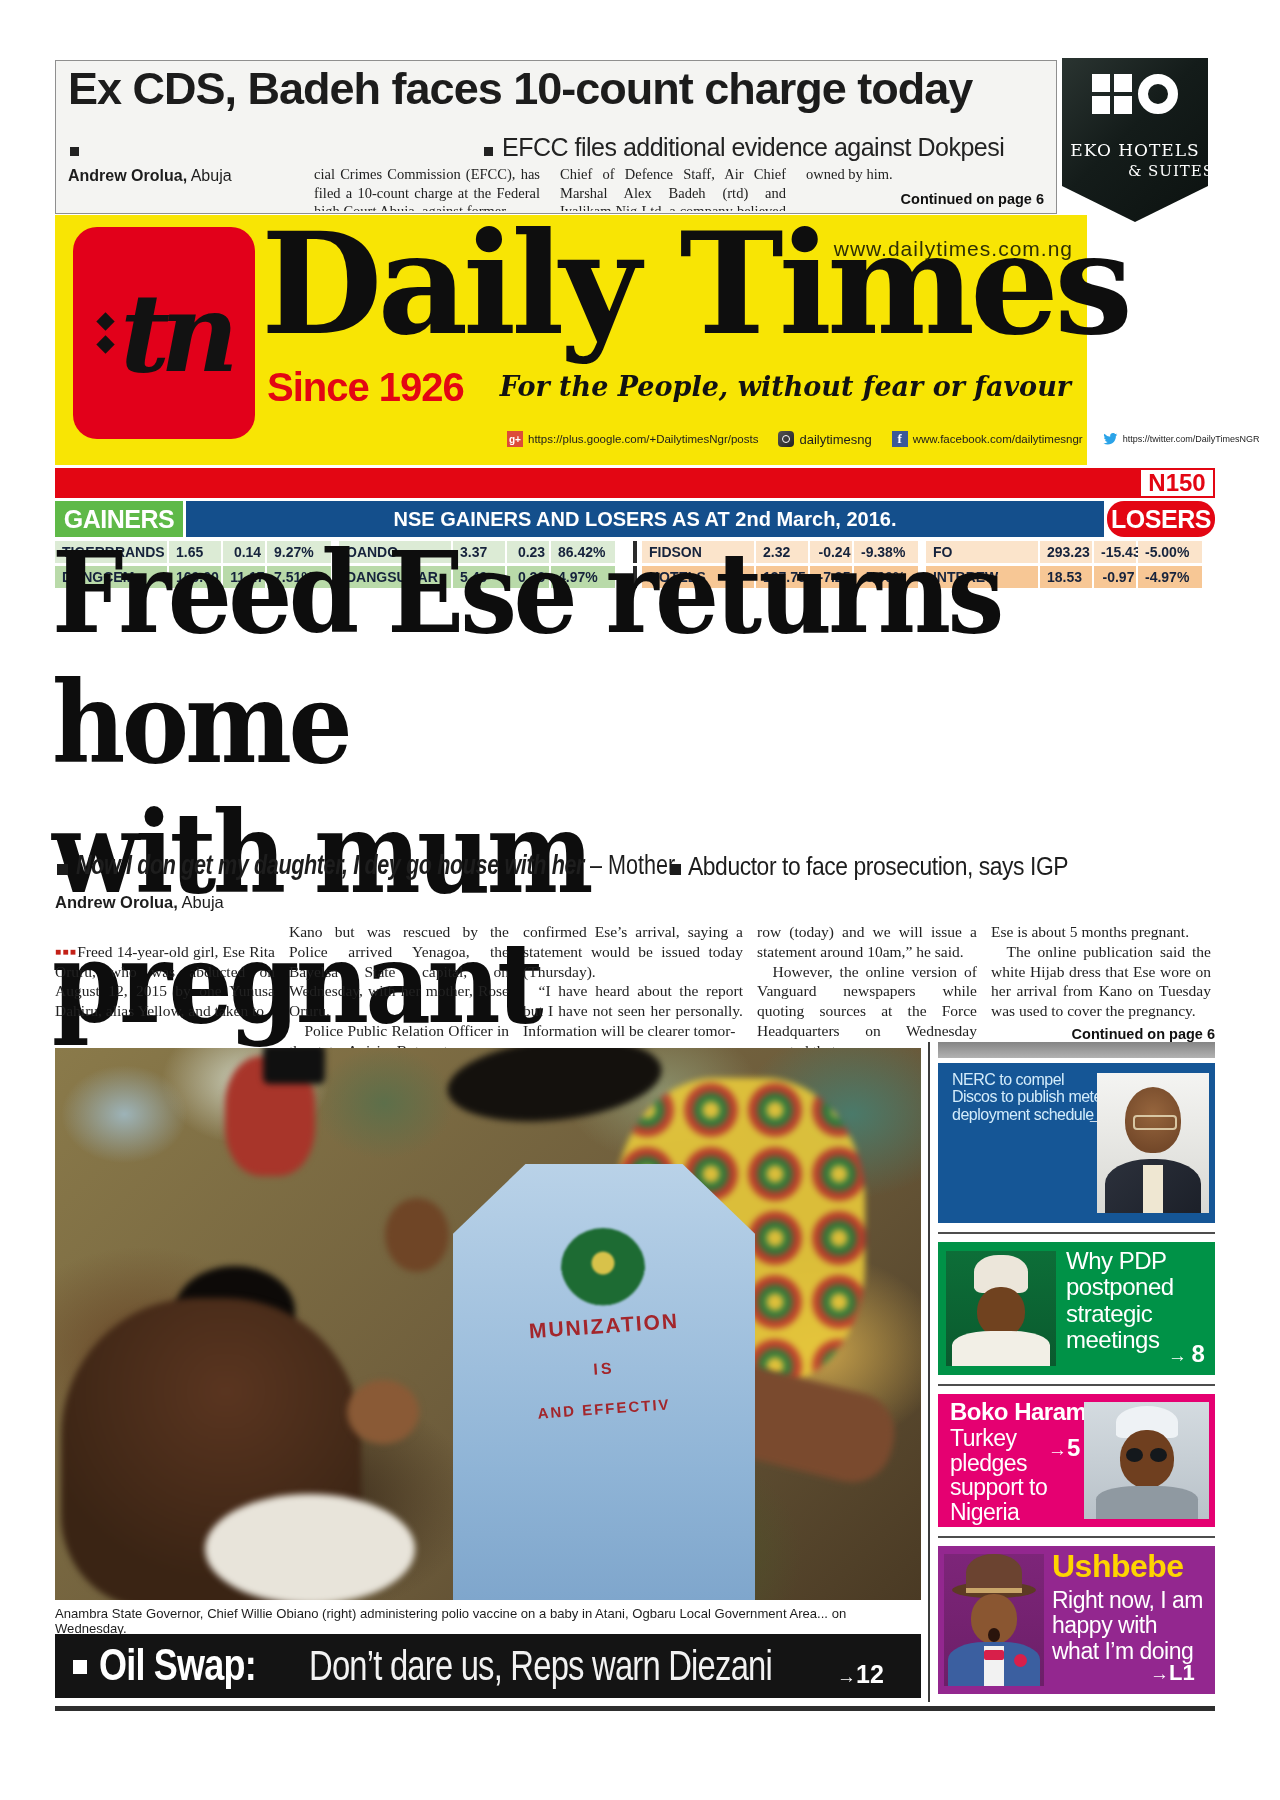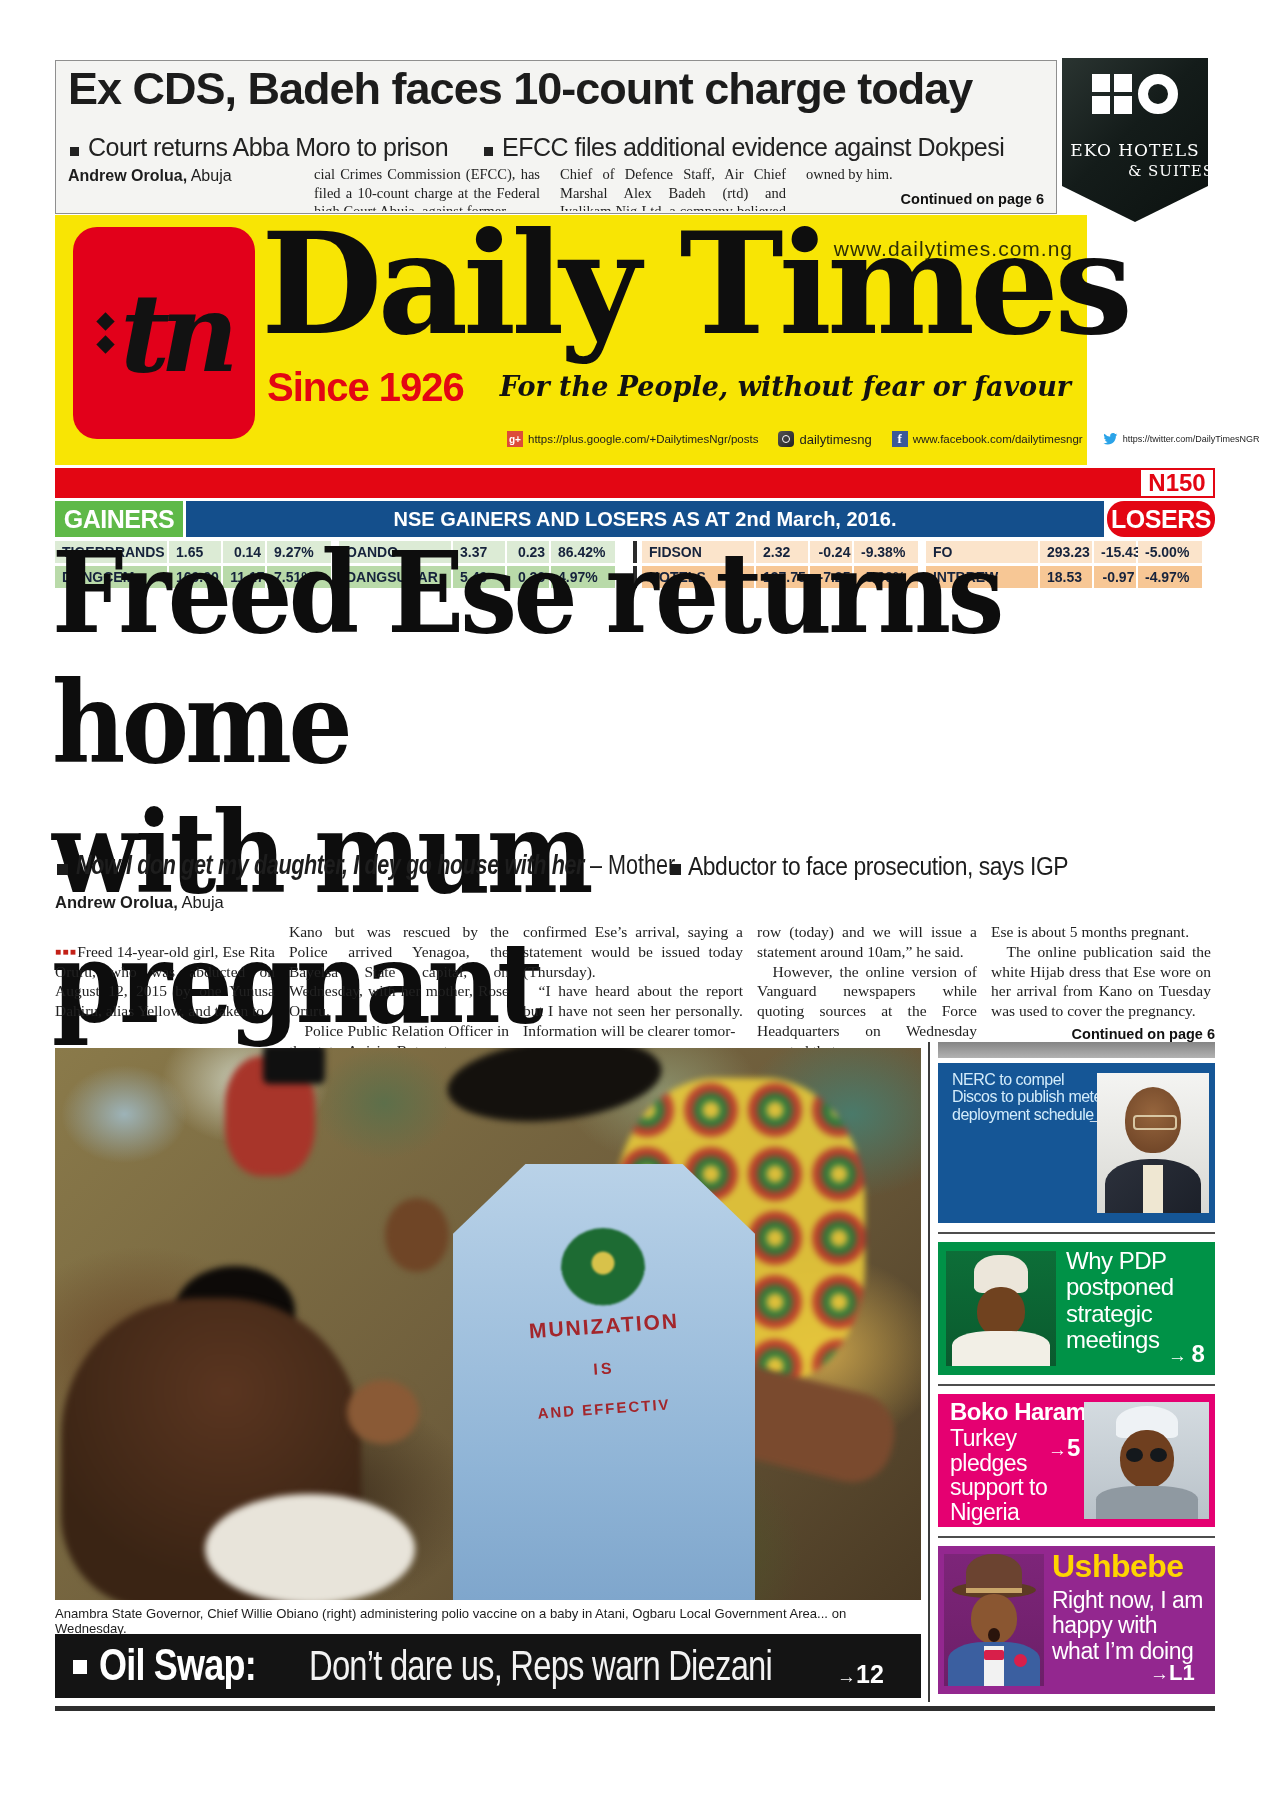--- a/index.html
+++ b/index.html
@@ -180,21 +180,20 @@
   .bottom-rule{left:55px;top:1706px;width:1160px;height:5px;background:#2e2e2e;}
 </style>
 </head>
 <body>
 
 <div class="page">
 
   <div class="abs topbox">
     <div class="abs top-headline nowrap">Ex CDS, Badeh faces 10-count charge today</div>
     <div class="abs top-bullet-sq" style="left:14px;"></div>
-    <div class="abs top-bullet" style="left:32px;"><span class="cond" style="--x:1;">Court returns Abba Moro to prison</span></div>
     <div class="abs top-bullet-sq" style="left:428px;"></div>
     <div class="abs top-bullet" style="left:446px;"><span>EFCC files additional evidence against Dokpesi</span></div>
     <div class="abs top-byline">
       <span class="byline-name">Andrew Orolua,</span><span> Abuja</span>
     </div>
     <div class="abs news-col" style="left:12px;top:130px;width:226px;height:20px;overflow:hidden;">
       <span>At last, the Economic and Finan-</span>
     </div>
     <div class="abs news-col" style="left:258px;top:104px;width:226px;height:46px;overflow:hidden;">cial Crimes Commission (EFCC), has filed a 10-count charge at the Federal high Court Abuja, against former</div>
     <div class="abs news-col" style="left:504px;top:104px;width:226px;height:46px;overflow:hidden;">Chief of Defence Staff, Air Chief Marshal Alex Badeh (rtd) and Iyalikam Nig Ltd, a company believed to be</div>

